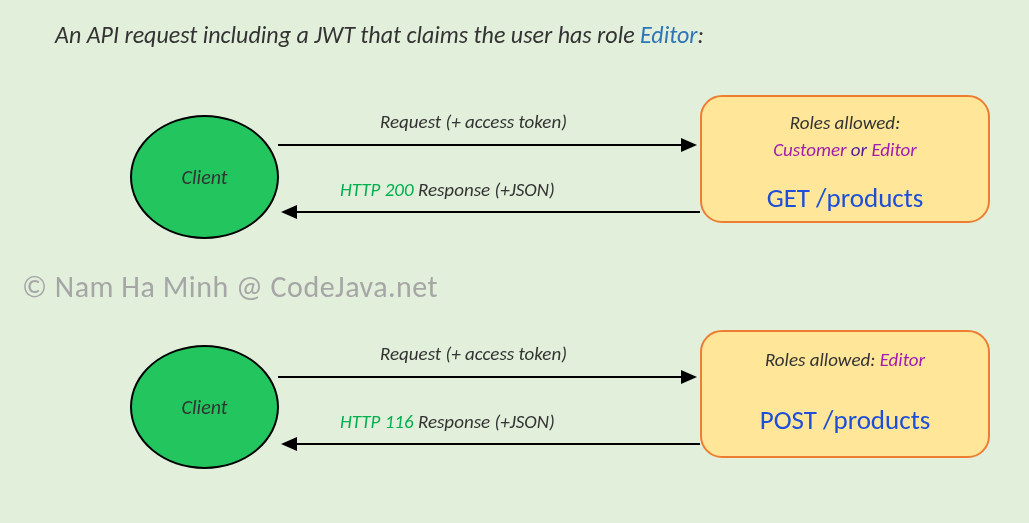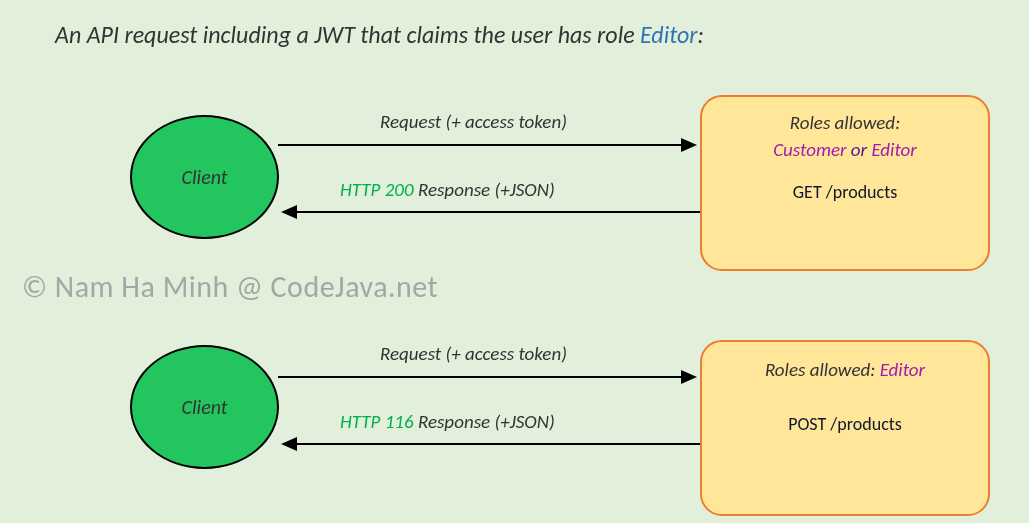--- a/index.html
+++ b/index.html
@@ -45,47 +45,47 @@
     justify-content: center;
     font-size: 20px;
     font-style: italic;
     color: #333;
   }
   .client1 { top: 115px; left: 130px; }
   .client2 { top: 345px; left: 130px; }
   .endpoint-box {
     position: absolute;
     width: 290px;
-    height: 176px;
+    height: 128px;
     background: #ffe699;
     border: 2px solid #ed7d31;
     border-radius: 22px;
     text-align: center;
     padding-top: 10px;
     box-sizing: border-box;
   }
   .box1 { top: 95px; left: 700px; }
-  .box2 { top: 340px; left: 700px; }
+  .box2 { top: 330px; left: 700px; }
   .roles-line {
     font-size: 19px;
     font-style: italic;
     color: #333;
     margin-top: 4px;
   }
   .roles-line .role {
     color: #a21caf;
     font-style: italic;
   }
   .roles-line .or {
     color: #4c1d95;
     font-style: italic;
   }
   .endpoint {
-    font-size: 18px;
-    color: #0f172a;
+    font-size: 27px;
+    color: #1d4ed8;
     margin-top: 20px;
     font-style: normal;
   }
   .arrow-label {
     position: absolute;
     font-size: 19px;
     font-style: italic;
     color: #333;
     white-space: nowrap;
   }

